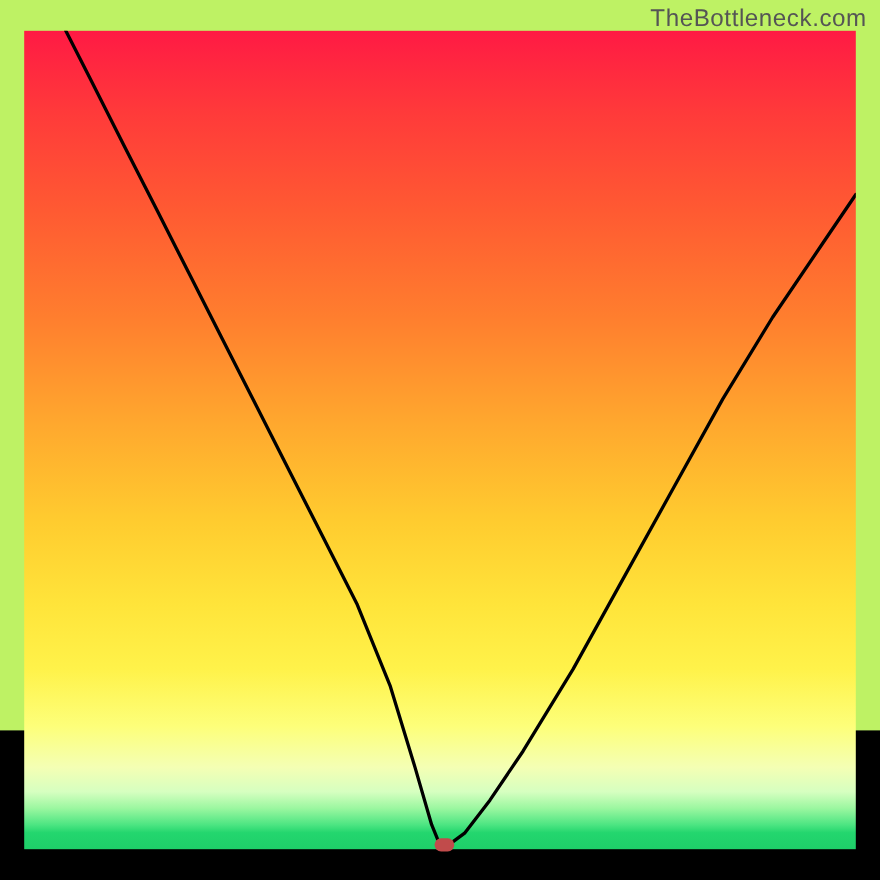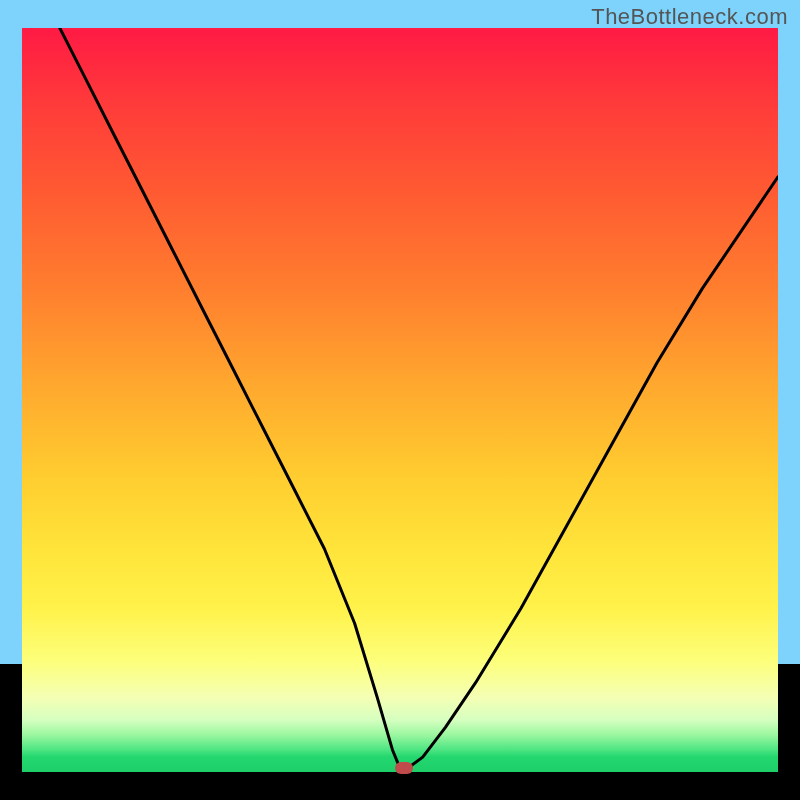--- a/index.html
+++ b/index.html
@@ -8,21 +8,21 @@
     width: 800px;
     height: 800px;
     background: #000;
     font-family: Arial, Helvetica, sans-serif;
     overflow: hidden;
   }
   .frame {
     position: relative;
     width: 800px;
     height: 664px;
-    background: #7dd3fc;
+    background: #bef264;
   }
   .watermark {
     position: absolute;
     top: 4px;
     right: 12px;
     color: #555;
     font-size: 22px;
     letter-spacing: 0.5px;
     user-select: none;
   }

